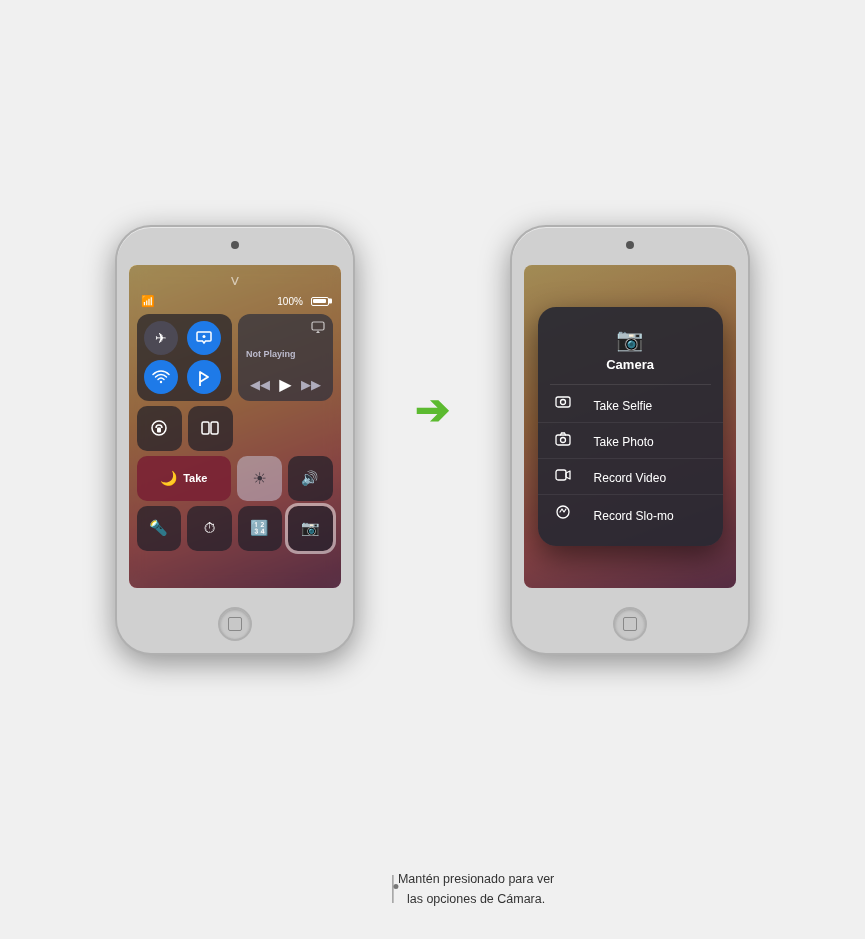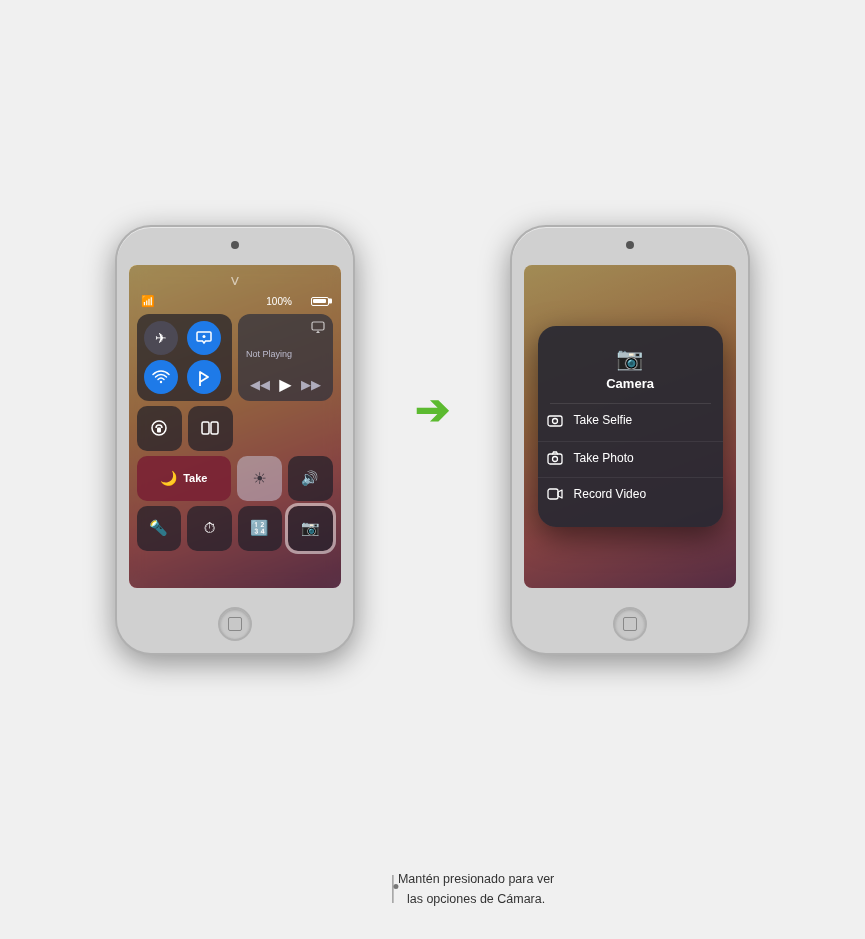--- a/index.html
+++ b/index.html
@@ -122,21 +122,21 @@
     .cc-wifi-icon {
       color: white;
       font-size: 11px;
     }
 
     .cc-battery {
       color: white;
       font-size: 10px;
       display: flex;
       align-items: center;
-      gap: 19px;
+      gap: 8px;
     }
 
     .battery-icon {
       display: inline-block;
       width: 18px;
       height: 9px;
       border: 1.5px solid white;
       border-radius: 2px;
       position: relative;
     }
@@ -216,21 +216,21 @@
     .cc-media-airplay {
       display: flex;
       justify-content: flex-end;
       color: rgba(255,255,255,0.7);
       font-size: 11px;
     }
 
     .cc-not-playing {
       color: rgba(200,200,220,0.9);
       font-size: 9px;
-      font-weight: 400;
+      font-weight: 700;
       text-align: left;
     }
 
     .cc-media-controls {
       display: flex;
       align-items: center;
       justify-content: space-between;
       padding: 0 4px;
     }
 
@@ -391,23 +391,23 @@
 
     .camera-popup-title {
       color: white;
       font-size: 13px;
       font-weight: 700;
       text-align: right;
     }
 
     .camera-menu-item {
       display: flex;
-      align-items: flex-start;
-      gap: 10px;
-      padding: 9px 8px;
+      align-items: flex-end;
+      gap: 22px;
+      padding: 9px 16px;
       border-bottom: 1px solid rgba(255,255,255,0.07);
     }
 
     .camera-menu-item:last-child {
       border-bottom: none;
     }
 
     .camera-menu-item-icon {
       color: white;
       font-size: 14px;
@@ -560,20 +560,29 @@
           <div class="camera-menu-item">
             <span class="camera-menu-item-icon">
               <svg width="16" height="14" viewBox="0 0 16 14" fill="none">
                 <rect x="1" y="2" width="10" height="10" rx="2" stroke="white" stroke-width="1.3"></rect>
                 <path d="M11 5l4-2v8l-4-2V5z" stroke="white" stroke-width="1.3" stroke-linejoin="round"></path>
               </svg>
             </span>
             <span class="camera-menu-item-label">Record Video</span>
           </div>
 
+          <div class="camera-menu-item">
+            <span class="camera-menu-item-icon">
+              <svg width="16" height="16" viewBox="0 0 16 16" fill="none">
+                <circle cx="8" cy="8" r="6" stroke="white" stroke-width="1.3"></circle>
+                <path d="M5 8l2-3 2 3 2-3" stroke="white" stroke-width="1.2" stroke-linecap="round" stroke-linejoin="round"></path>
+              </svg>
+            </span>
+            <span class="camera-menu-item-label">Record Slo-mo</span>
+          </div>
         </div>
       </div>
     </div>
     <div class="ipod-home-button"></div>
   </div>
 
 </div>
 
 <div style="position: absolute; bottom: 30px; left: 50%; transform: translateX(-25%); display: flex; align-items: center;">
   <div style="width:1px; height:28px; background:#777; margin-bottom:0;"></div>

